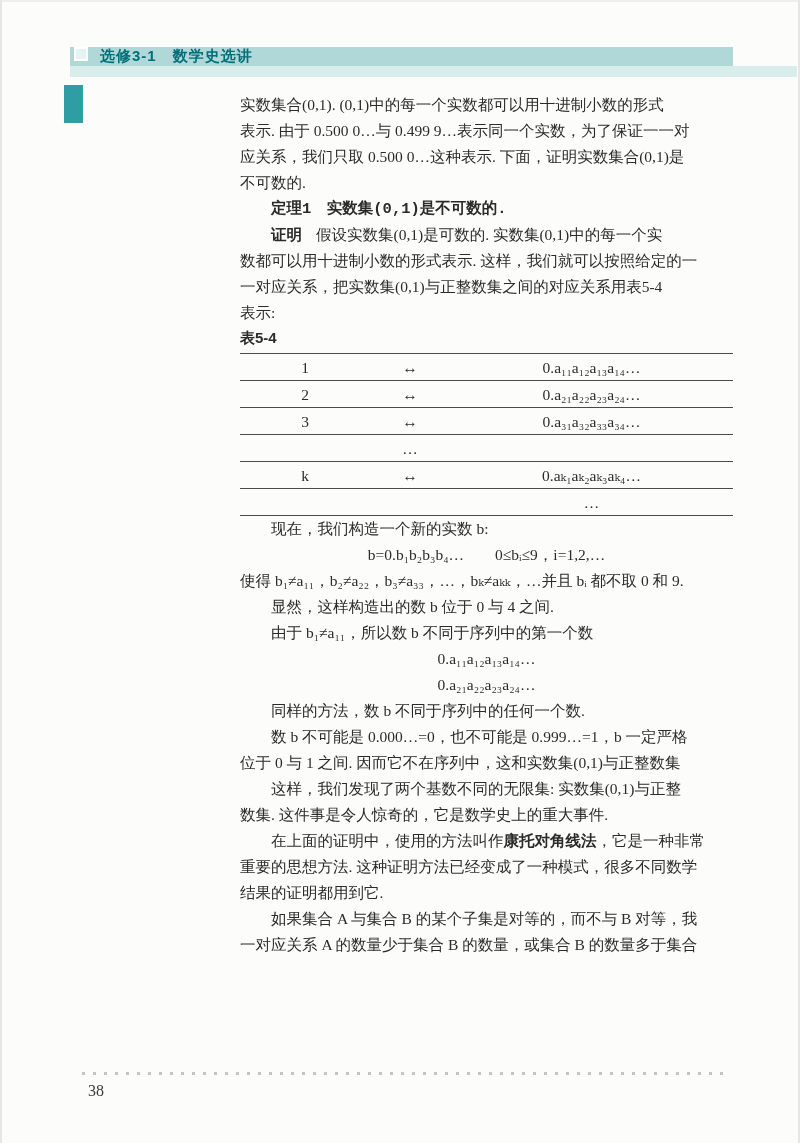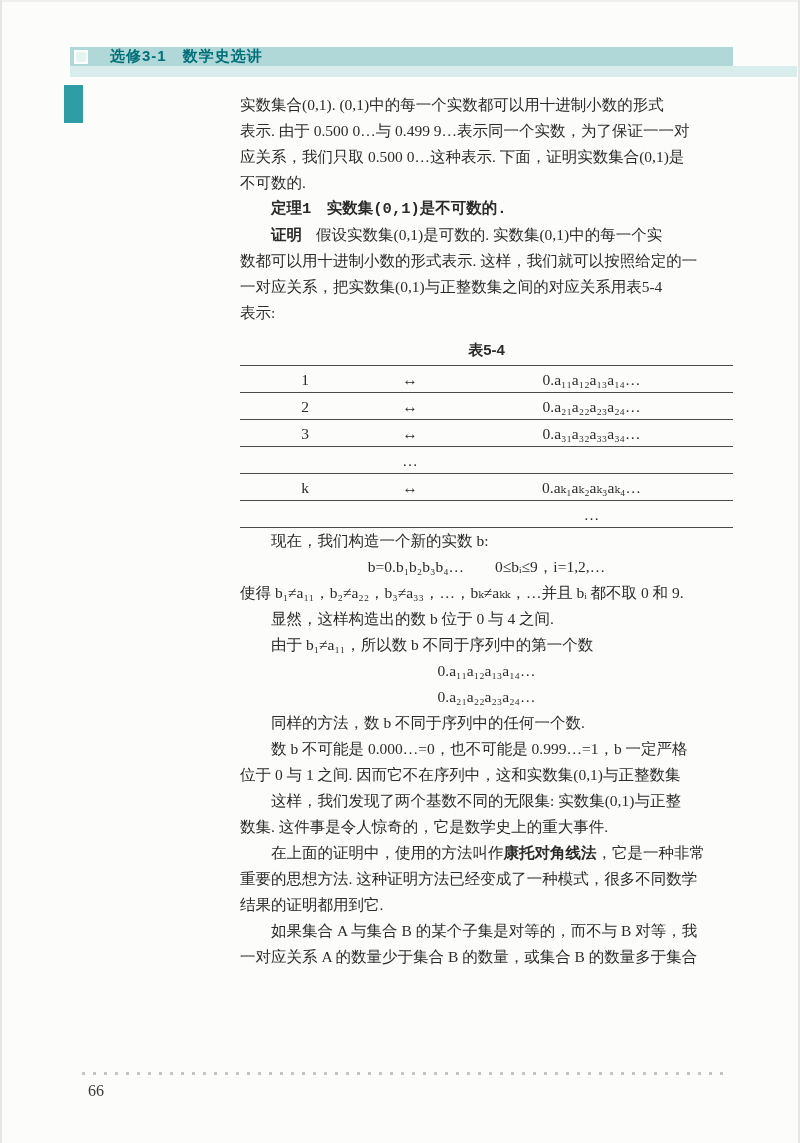--- a/index.html
+++ b/index.html
@@ -7,21 +7,21 @@
   .page {
     position:relative; width:800px; height:1143px; margin:0 auto;
     background:#fcfcfb; overflow:hidden;
     font-family:"Liberation Serif","DejaVu Serif",serif;
     color:#2b2b2b;
     box-shadow: inset 2px 0 0 #e6e6e4, inset -2px 0 0 #e6e6e4, inset 0 2px 0 #efefec;
   }
   
   .header-band {
     position:absolute; left:70px; top:47px; width:663px; height:19px;
-    background:#b0d8d9; display:flex; align-items:center;gap:10px;
+    background:#b0d8d9; display:flex; 
   }
   .header-square {
     width:14px; height:14px; background:#e6f3f3; border:2px solid #ffffff; margin-left:4px;
   }
   .header-title {
     font-family:"Liberation Sans","DejaVu Sans",sans-serif;
     font-weight:bold; font-size:15px; color:#006f78;
     margin-left:12px; letter-spacing:1px; white-space:nowrap;
   }
   .header-subband {
@@ -36,21 +36,21 @@
     font-size:15.5px;
   }
   .ln { height:26px; line-height:26px; white-space:nowrap; }
   .indent { padding-left:31px; }
   .center { text-align:center; }
   .hei { font-family:Liberation Mono, monospace; font-weight:bold; }
   .proof-label { font-family:"Liberation Sans","DejaVu Sans",sans-serif; font-weight:bold; margin-right:14px; }
   .bold-inline { font-family:"Liberation Sans","DejaVu Sans",sans-serif; font-weight:bold; }
   
   .tbl-caption {
-    height:24px; line-height:24px; margin-top:12px; text-align:center;
+    height:24px; line-height:24px; margin-top:0; text-align:left;
     font-family:"Liberation Sans","DejaVu Sans",sans-serif; font-weight:bold; font-size:15px;
   }
   .tbl { border-top:1px solid #4a4a4a; margin-top:3px; }
   .tbl-row { display:flex; height:27px; line-height:27px; border-bottom:1px solid #4a4a4a; }
   .c1 { width:130px; text-align:center; }
   .c2 { width:80px;  text-align:center; }
   .c3 { flex:1; text-align:center; }
   
   .dots {
     position:absolute; left:78px; top:1071px; width:645px; height:5px;
@@ -136,15 +136,15 @@
     <div class="ln indent">
       <span>在上面的证明中，使用的方法叫作</span><span class="bold-inline">康托对角线法</span><span>，它是一种非常</span>
     </div>
     <div class="ln">重要的思想方法. 这种证明方法已经变成了一种模式，很多不同数学</div>
     <div class="ln">结果的证明都用到它.</div>
     <div class="ln indent">如果集合 A 与集合 B 的某个子集是对等的，而不与 B 对等，我</div>
     <div class="ln">一对应关系 A 的数量少于集合 B 的数量，或集合 B 的数量多于集合</div>
   </div>
 
   <div class="dots"></div>
-  <div class="page-number">66</div>
+  <div class="page-number">38</div>
 
 </div>
 
 </body></html>

